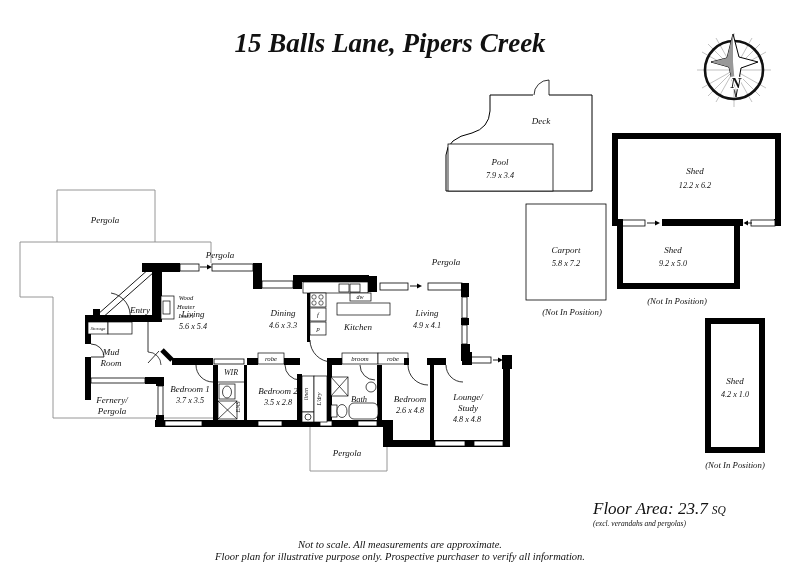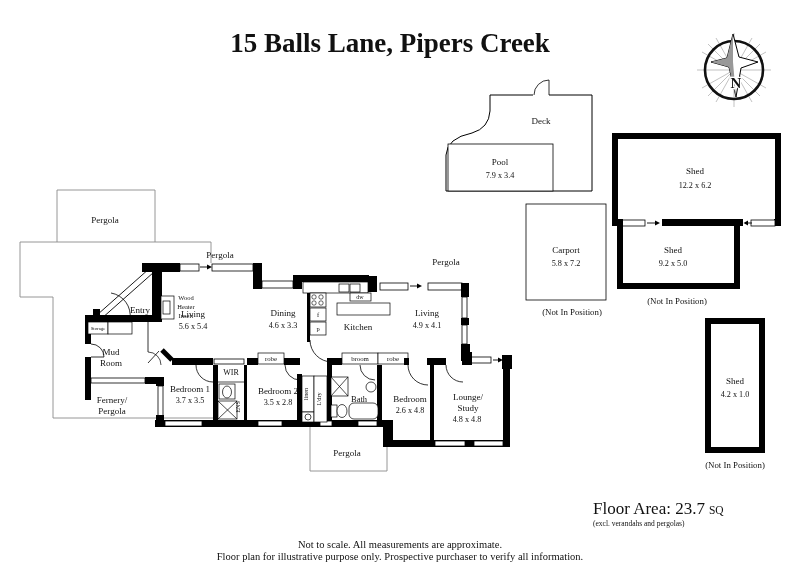--- a/index.html
+++ b/index.html
@@ -1,16 +1,16 @@
 <!DOCTYPE html>
 <html><head>
 <meta charset="utf-8">
 <style>
   html,body{margin:0;padding:0;background:#fff;}
-  .page{position:relative;width:800px;height:566px;background:#ffffff;overflow:hidden;}
+  .page{position:relative;width:800px;height:566px;background:#ffffff;overflow:hidden;font-style:italic;}
   svg{position:absolute;left:0;top:0;}
   .t{font-family:"Liberation Serif",serif;fill:#111;text-anchor:middle;}
   .title{font-size:27px;font-weight:600;}
   .lbl{font-size:9px;}
   .dim{font-size:8.2px;}
   .note{font-size:8.8px;}
   .sm{font-size:6.5px;}
   .rb{font-size:6.8px;}
   .vt{font-size:6.2px;}
   .tny{font-size:4.8px;}

